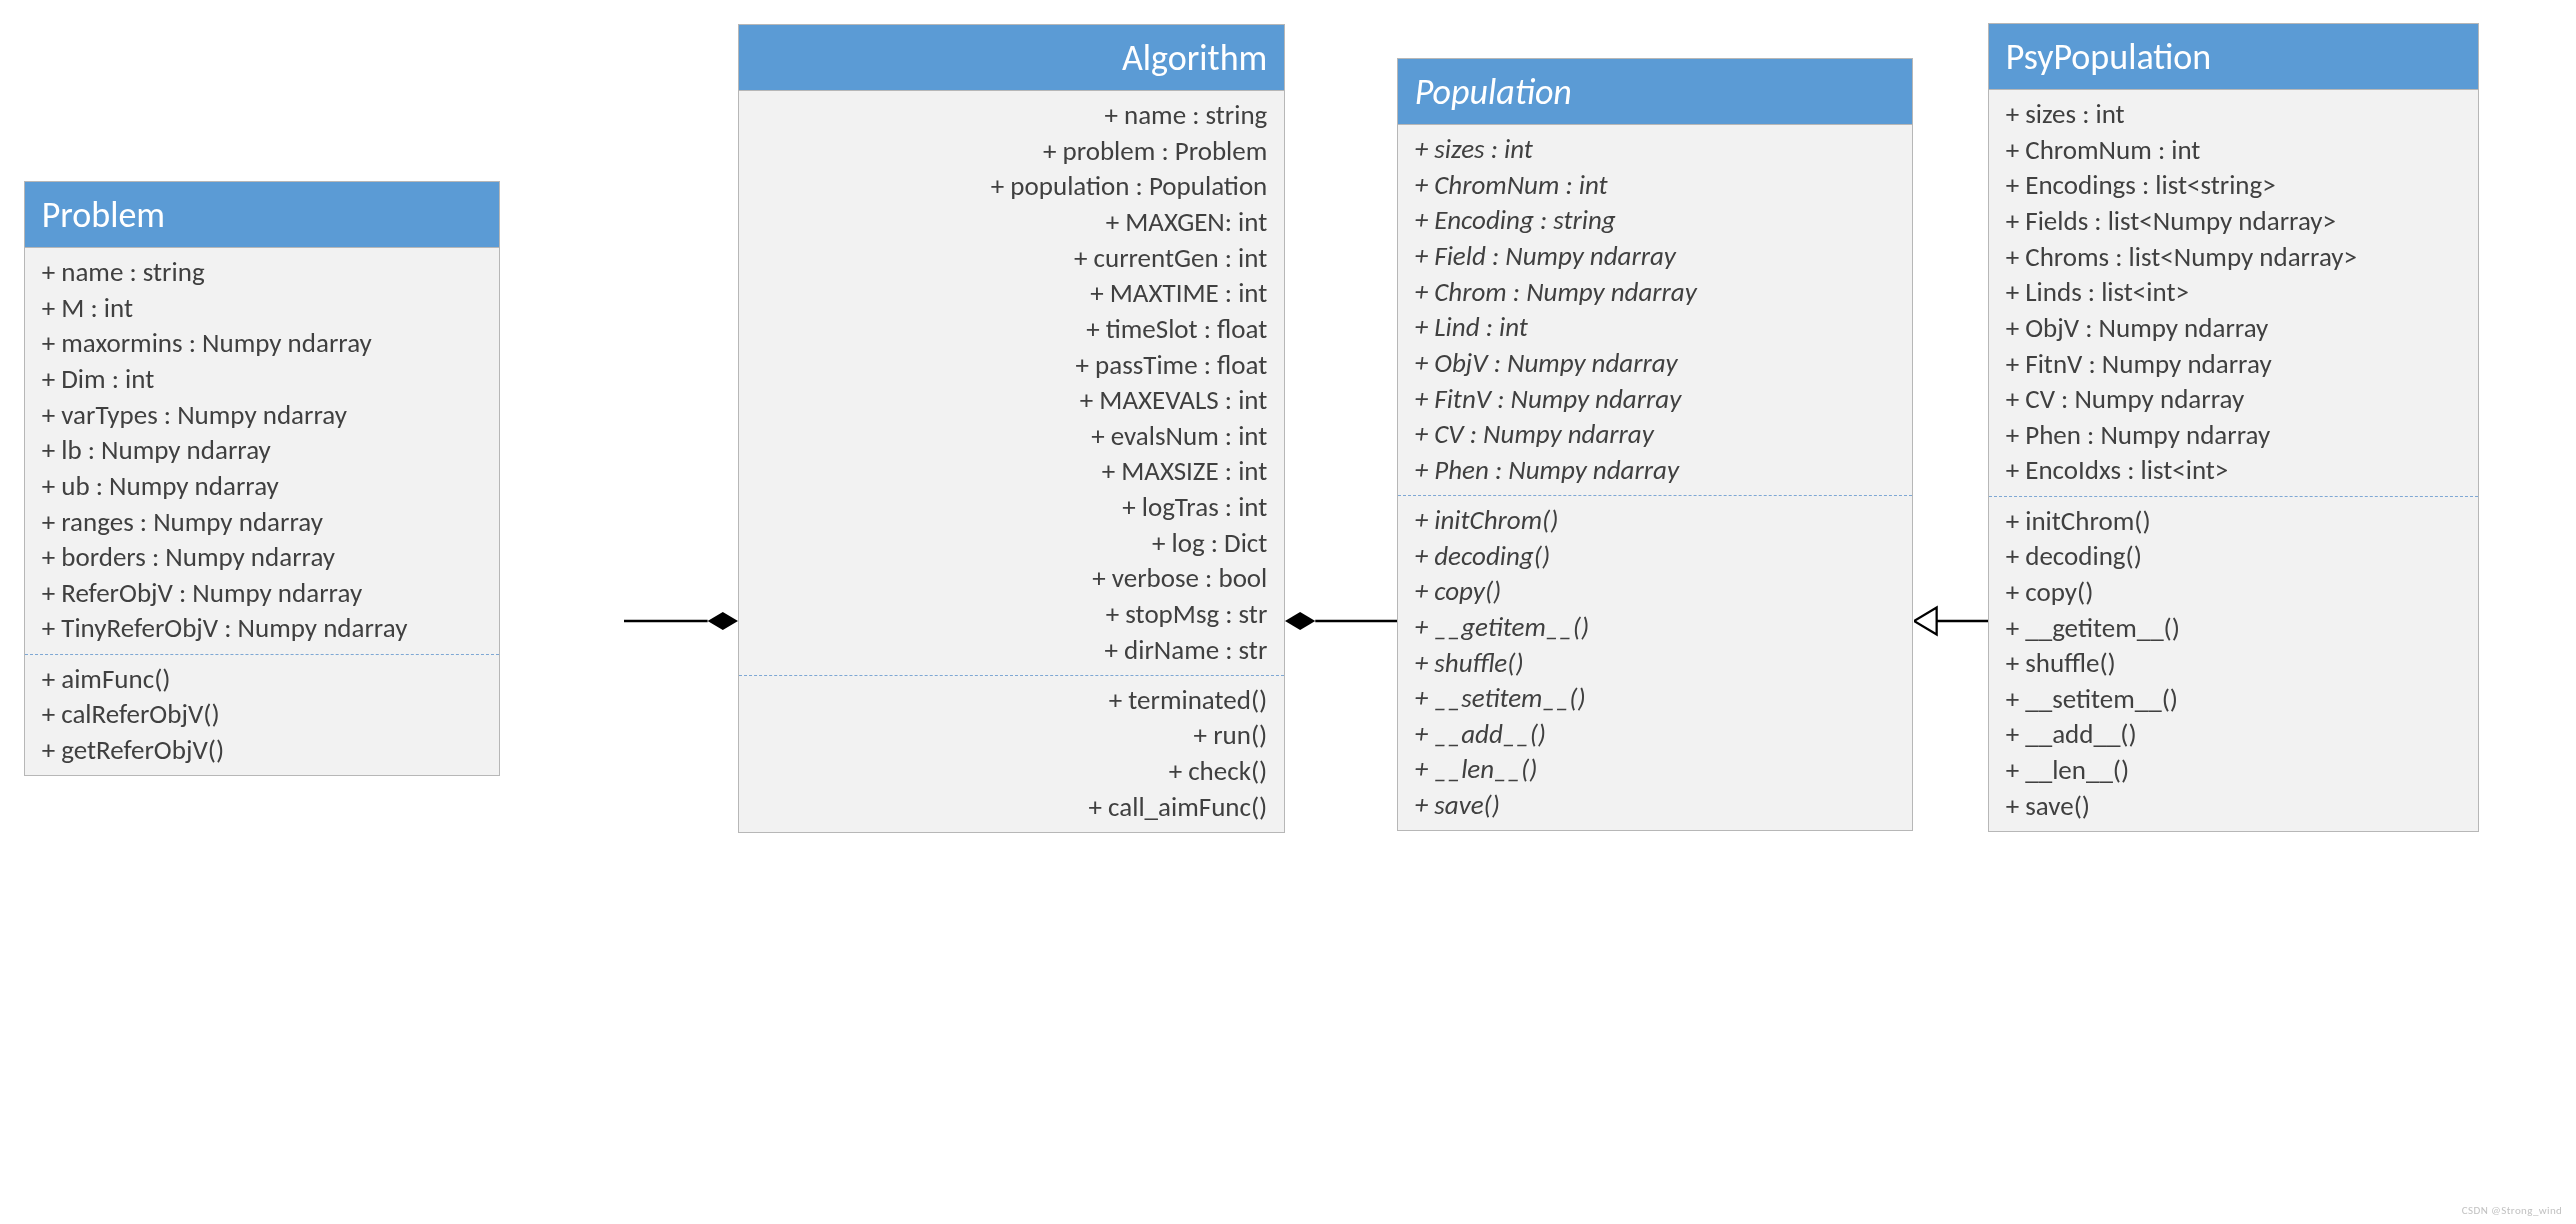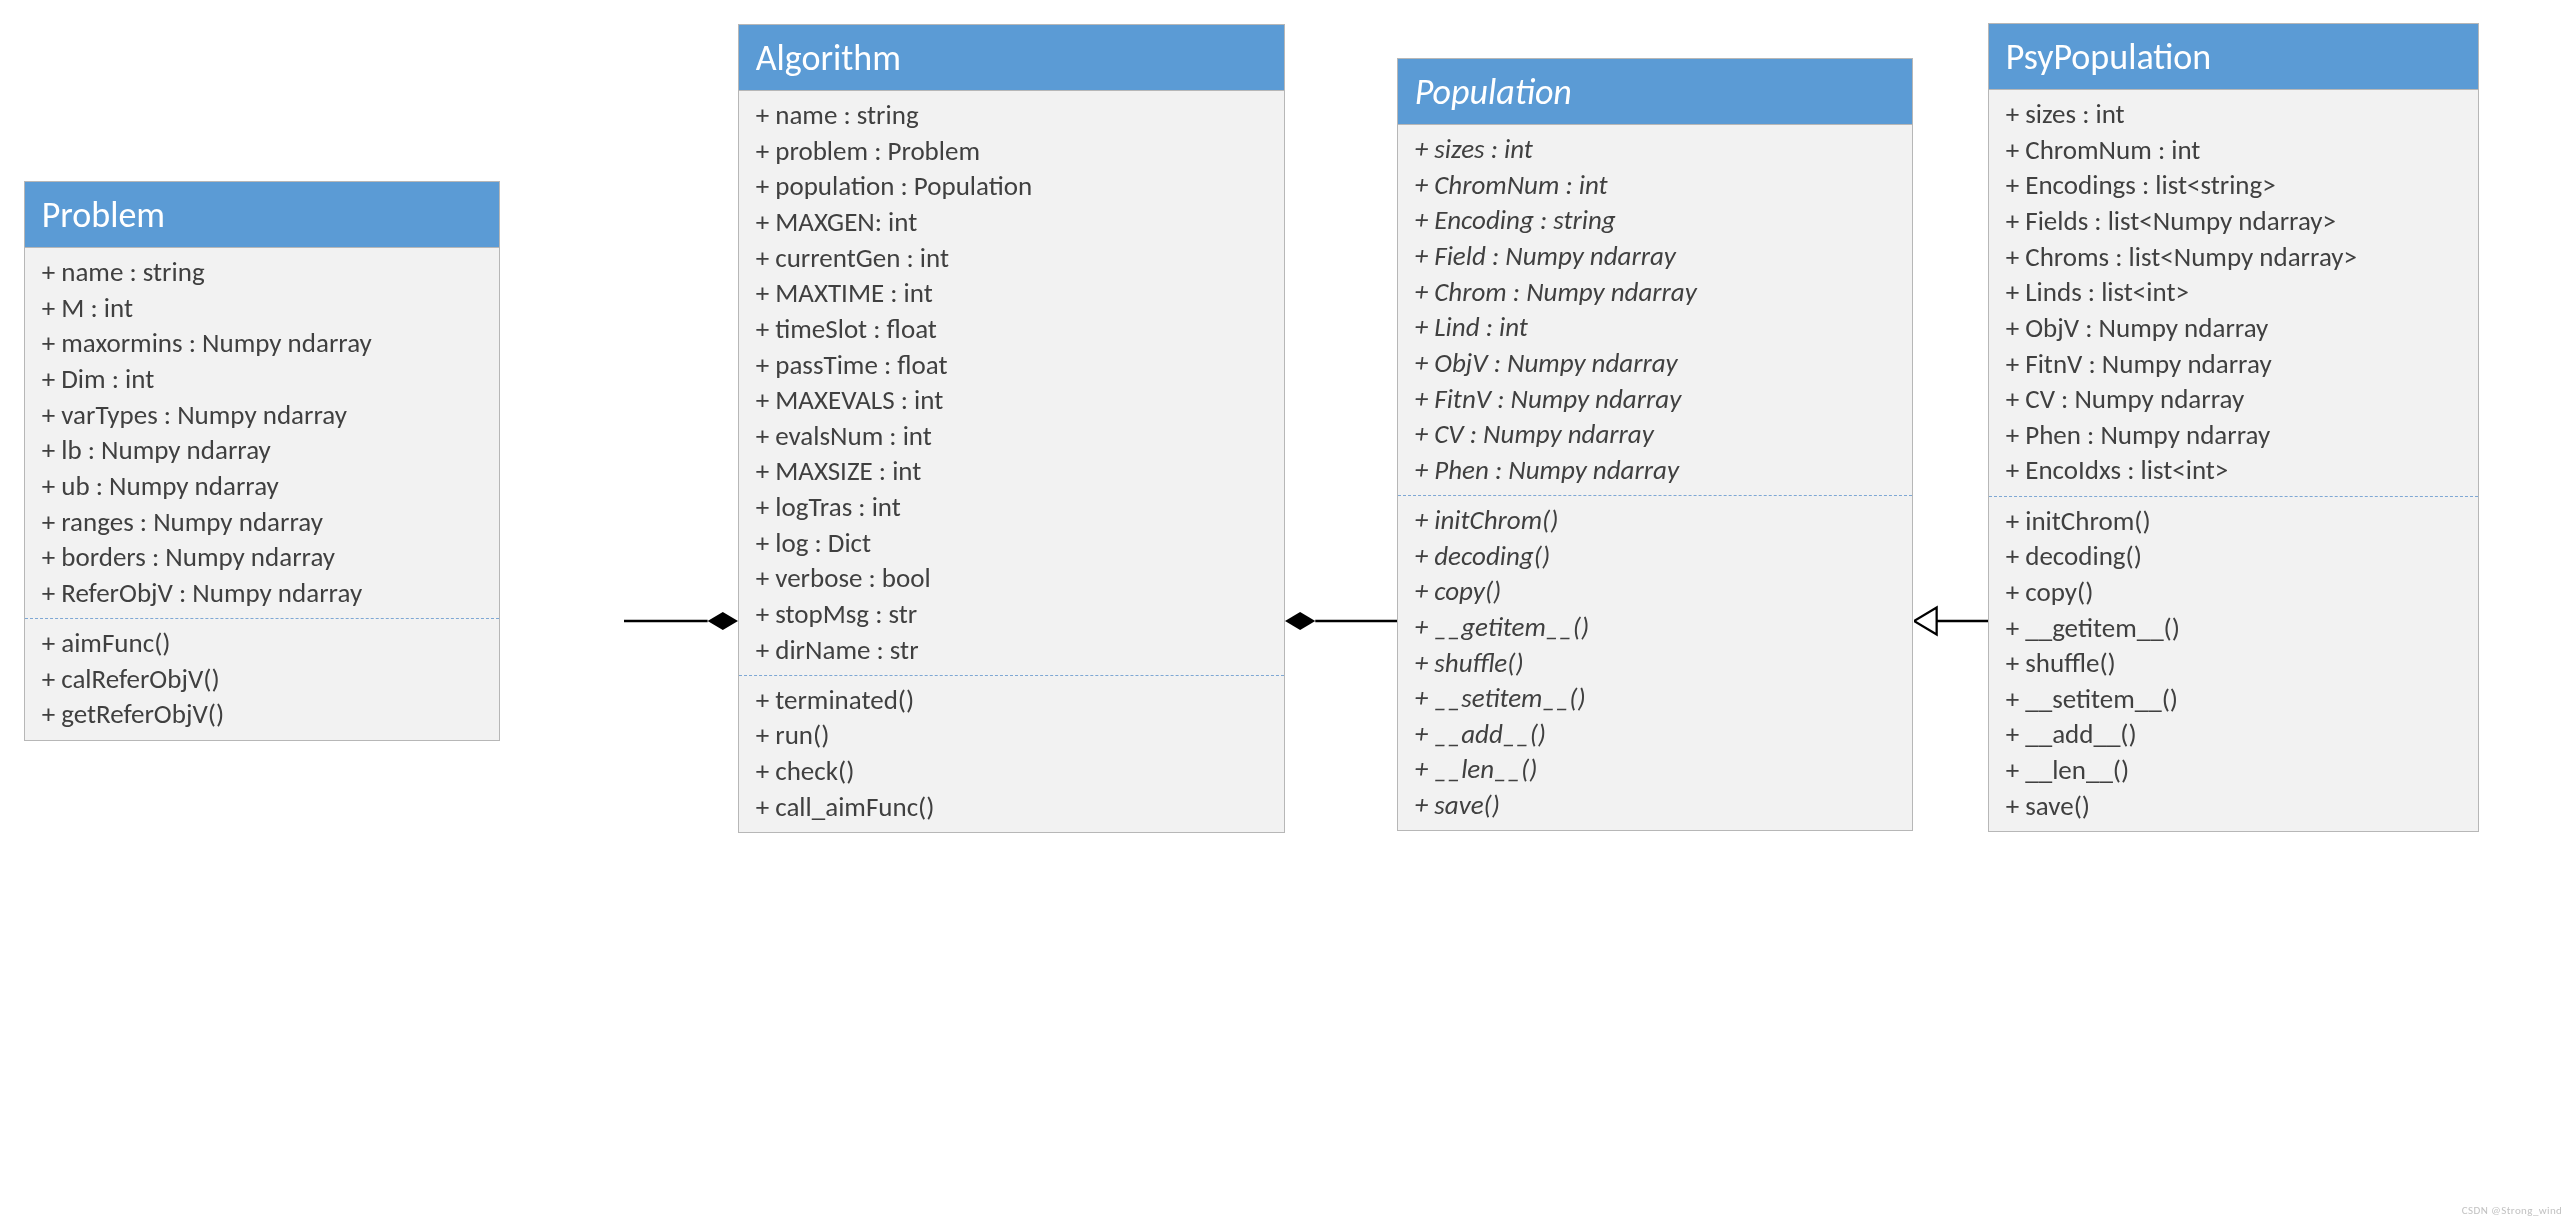--- a/index.html
+++ b/index.html
@@ -57,29 +57,30 @@
     <div class="row">+ name : string</div>
     <div class="row">+ M : int</div>
     <div class="row">+ maxormins : Numpy ndarray</div>
     <div class="row">+ Dim : int</div>
     <div class="row">+ varTypes : Numpy ndarray</div>
     <div class="row">+ lb : Numpy ndarray</div>
     <div class="row">+ ub : Numpy ndarray</div>
     <div class="row">+ ranges : Numpy ndarray</div>
     <div class="row">+ borders : Numpy ndarray</div>
     <div class="row">+ ReferObjV : Numpy ndarray</div>
+    <div class="row">+ TinyReferObjV : Numpy ndarray</div>
   </div>
   <div class="section">
     <div class="row">+ aimFunc()</div>
     <div class="row">+ calReferObjV()</div>
     <div class="row">+ getReferObjV()</div>
   </div>
 </div>
 
-<div class="class-box" style="left:738px; top:24px; width:547px;">
+<div class="class-box" style="left:738px; top:24px; width:547px;text-align:right;">
   <div class="class-header">Algorithm</div>
   <div class="section">
     <div class="row">+ name : string</div>
     <div class="row">+ problem : Problem</div>
     <div class="row">+ population : Population</div>
     <div class="row">+ MAXGEN: int</div>
     <div class="row">+ currentGen : int</div>
     <div class="row">+ MAXTIME : int</div>
     <div class="row">+ timeSlot : float</div>
     <div class="row">+ passTime : float</div>

